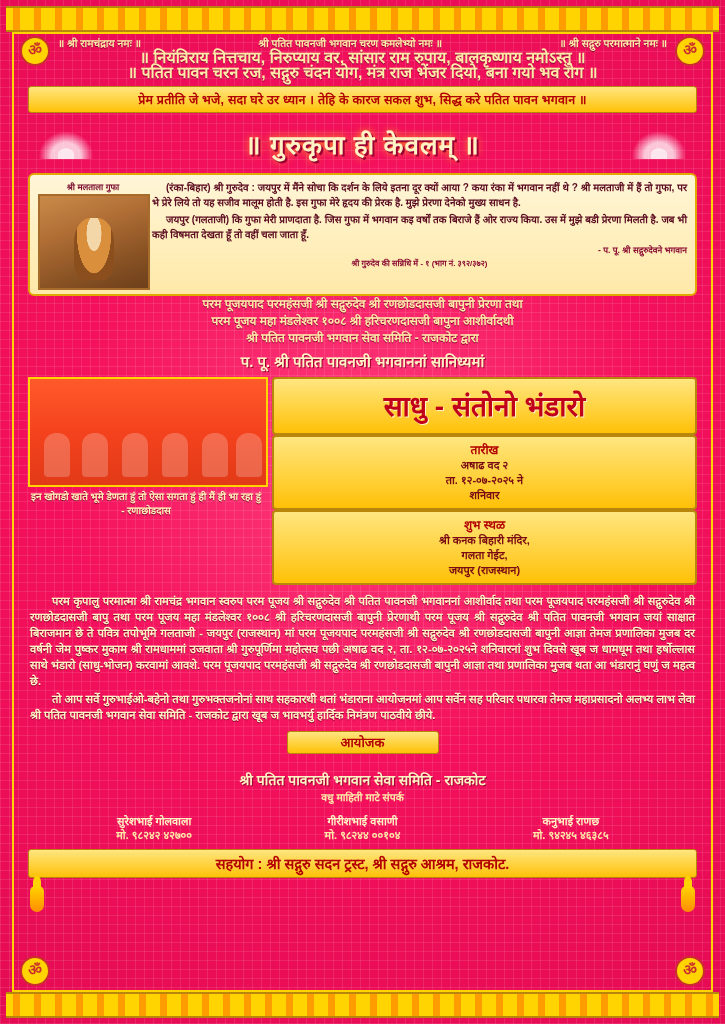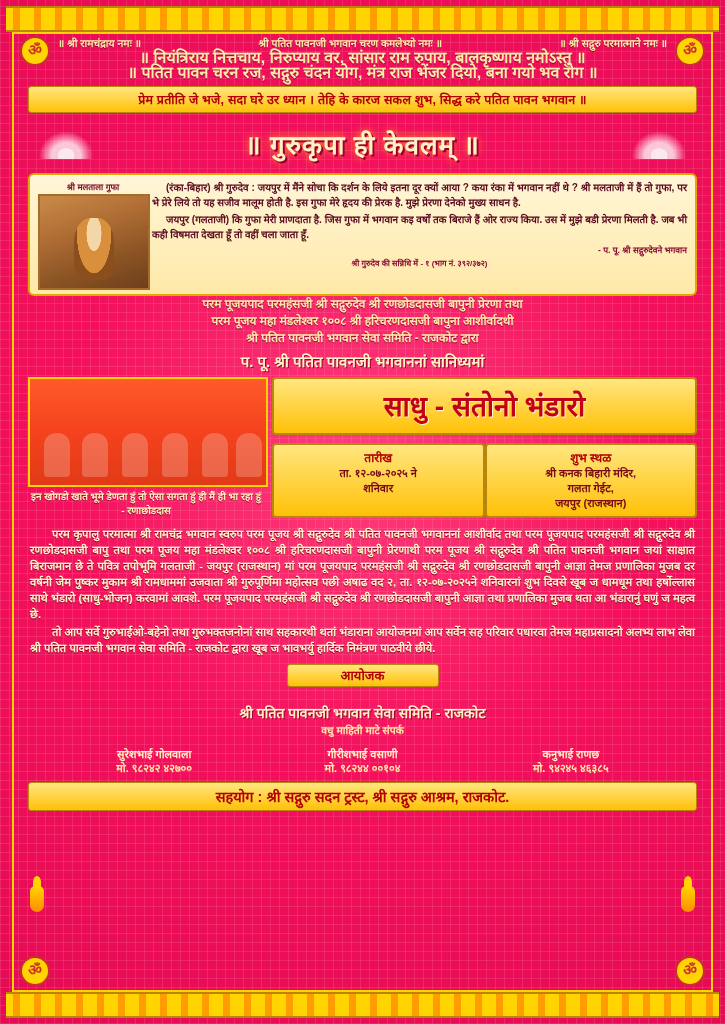--- a/index.html
+++ b/index.html
@@ -160,21 +160,21 @@
     text-shadow:0 1px 0 #8e0034;
   }
   .event-right{flex:1;}
   .title-band{
     background:linear-gradient(#ffe680,#ffc107);
     border:2px solid #b8860b;border-radius:4px;
     text-align:center;color:#c10019;font-size:28px;font-weight:bold;
     padding:7px 4px 9px 4px;
     text-shadow:1px 1px 0 #fff3c4;
   }
-  .info-row{display:flex;gap:0;margin-top:8px;}
+  .info-row{display:flex;gap:0;margin-top:0;flex-direction:column;}
   .info-card{
     flex:1;background:linear-gradient(#ffe680,#ffc107);
     border:2px solid #b8860b;border-radius:4px;
     text-align:center;color:#b30000;padding:4px 2px 5px 2px;
   }
   .info-card .head{font-size:12px;font-weight:bold;color:#b30000;}
   .info-card .line{font-size:11px;font-weight:bold;color:#7a0b14;line-height:15px;}
 
   
   .body-text{
@@ -283,20 +283,21 @@
           <div class="fig"></div>
           <div class="fig"></div>
         </div>
         <div class="event-cap">इन खोगडो खाते भूमे डेणता हुं तो ऐसा सगता हुं ही मैं ही भा रहा हुं - रणाछोडदास</div>
       </div>
       <div class="event-right">
         <div class="title-band">साधु - संतोनो भंडारो</div>
         <div class="info-row">
           <div class="info-card">
             <div class="head">तारीख</div>
+            <div class="line">अषाढ वद २</div>
             <div class="line">ता. १२-०७-२०२५ ने</div>
             <div class="line">शनिवार</div>
           </div>
           <div class="info-card">
             <div class="head">शुभ स्थळ</div>
             <div class="line">श्री कनक बिहारी मंदिर,</div>
             <div class="line">गलता गेईट,</div>
             <div class="line">जयपुर (राजस्थान)</div>
           </div>
         </div>

